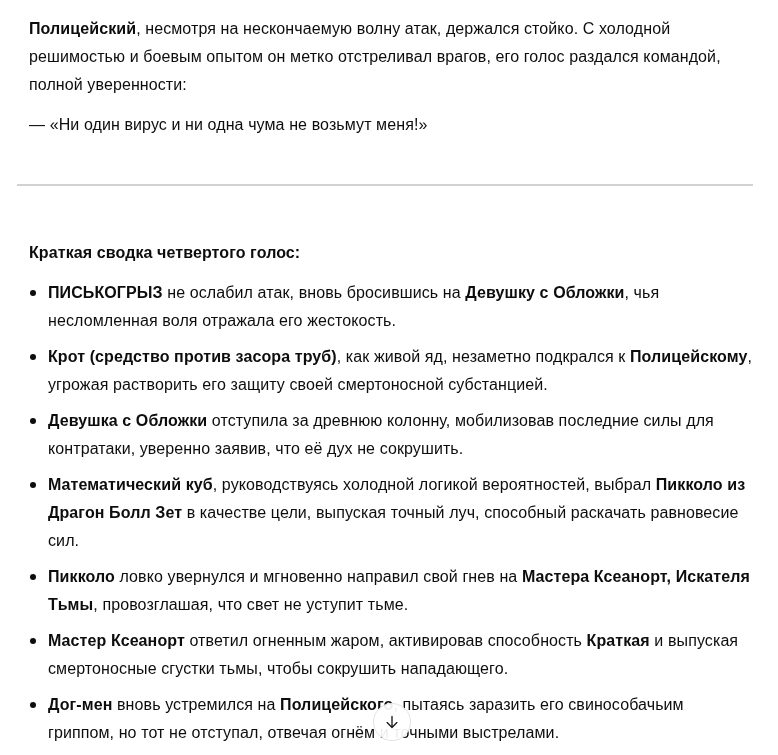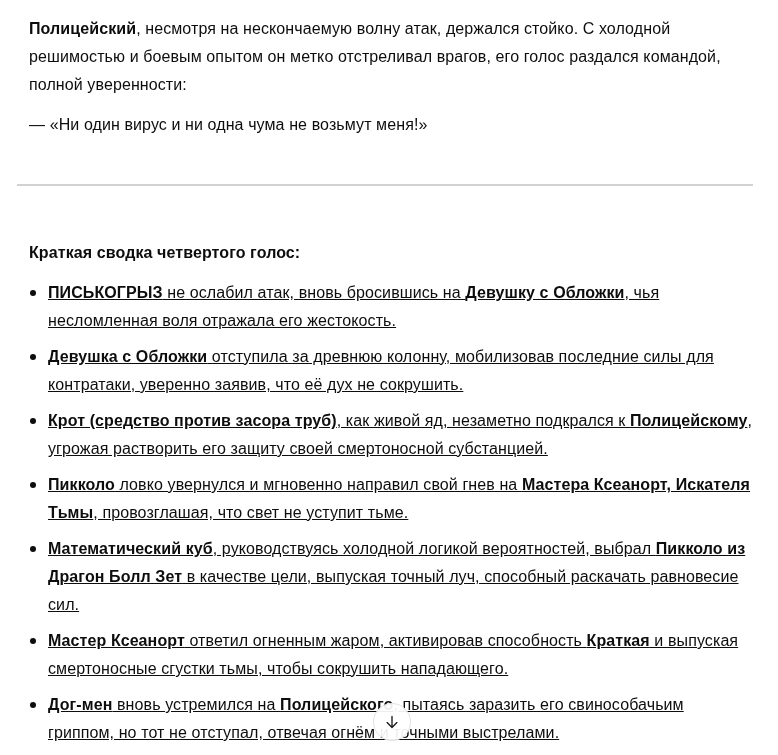--- a/index.html
+++ b/index.html
@@ -37,21 +37,20 @@
   }
   ul.summary-list {
     list-style: none;
     margin: 10px 0 0 0;
     padding: 0;
   }
   ul.summary-list li {
     position: relative;
     padding-left: 31px;
     margin-top: 8px;
-    text-decoration: underline;
   }
   ul.summary-list li:first-child {
     margin-top: 0;
   }
   ul.summary-list li .bullet-dot {
     position: absolute;
     left: 13px;
     top: 11px;
     width: 6px;
     height: 6px;
@@ -85,24 +84,24 @@
 
   <p><strong>Полицейский</strong>, несмотря на нескончаемую волну атак, держался стойко. С холодной решимостью и боевым опытом он метко отстреливал врагов, его голос раздался командой, полной уверенности:</p>
   <p>— «Ни один вирус и ни одна чума не возьмут меня!»</p>
 
   <hr class="divider">
 
   <p class="section-heading"><strong>Краткая сводка четвертого голос:</strong></p>
 
   <ul class="summary-list">
     <li><span class="bullet-dot"></span><span><strong>ПИСЬКОГРЫЗ</strong> не ослабил атак, вновь бросившись на <strong>Девушку с Обложки</strong>, чья несломленная воля отражала его жестокость.</span></li>
+    <li><span class="bullet-dot"></span><span><strong>Крот (средство против засора труб)</strong>, как живой яд, незаметно подкрался к <strong>Полицейскому</strong>, угрожая растворить его защиту своей смертоносной субстанцией.</span></li>
     <li><span class="bullet-dot"></span><span><strong>Девушка с Обложки</strong> отступила за древнюю колонну, мобилизовав последние силы для контратаки, уверенно заявив, что её дух не сокрушить.</span></li>
-    <li><span class="bullet-dot"></span><span><strong>Крот (средство против засора труб)</strong>, как живой яд, незаметно подкрался к <strong>Полицейскому</strong>, угрожая растворить его защиту своей смертоносной субстанцией.</span></li>
+    <li><span class="bullet-dot"></span><span><strong>Математический куб</strong>, руководствуясь холодной логикой вероятностей, выбрал <strong>Пикколо из Драгон Болл Зет</strong> в качестве цели, выпуская точный луч, способный раскачать равновесие сил.</span></li>
     <li><span class="bullet-dot"></span><span><strong>Пикколо</strong> ловко увернулся и мгновенно направил свой гнев на <strong>Мастера Ксеанорт, Искателя Тьмы</strong>, провозглашая, что свет не уступит тьме.</span></li>
-    <li><span class="bullet-dot"></span><span><strong>Математический куб</strong>, руководствуясь холодной логикой вероятностей, выбрал <strong>Пикколо из Драгон Болл Зет</strong> в качестве цели, выпуская точный луч, способный раскачать равновесие сил.</span></li>
     <li><span class="bullet-dot"></span><span><strong>Мастер Ксеанорт</strong> ответил огненным жаром, активировав способность <strong>Краткая</strong> и выпуская смертоносные сгустки тьмы, чтобы сокрушить нападающего.</span></li>
     <li><span class="bullet-dot"></span><span><strong>Дог-мен</strong> вновь устремился на <strong>Полицейского</strong>, пытаясь заразить его свинособачьим гриппом, но тот не отступал, отвечая огнём и точными выстрелами.</span></li>
   </ul>
 
 </main>
 
 <button class="scroll-btn" aria-label="Scroll to bottom">
   <span>
     <svg width="18" height="18" viewBox="0 0 24 24" fill="none">
       <path d="M12 4.5 V19 M5.5 12.8 L12 19.3 L18.5 12.8" stroke="currentColor" stroke-width="1.8" stroke-linecap="round" stroke-linejoin="round"></path>

